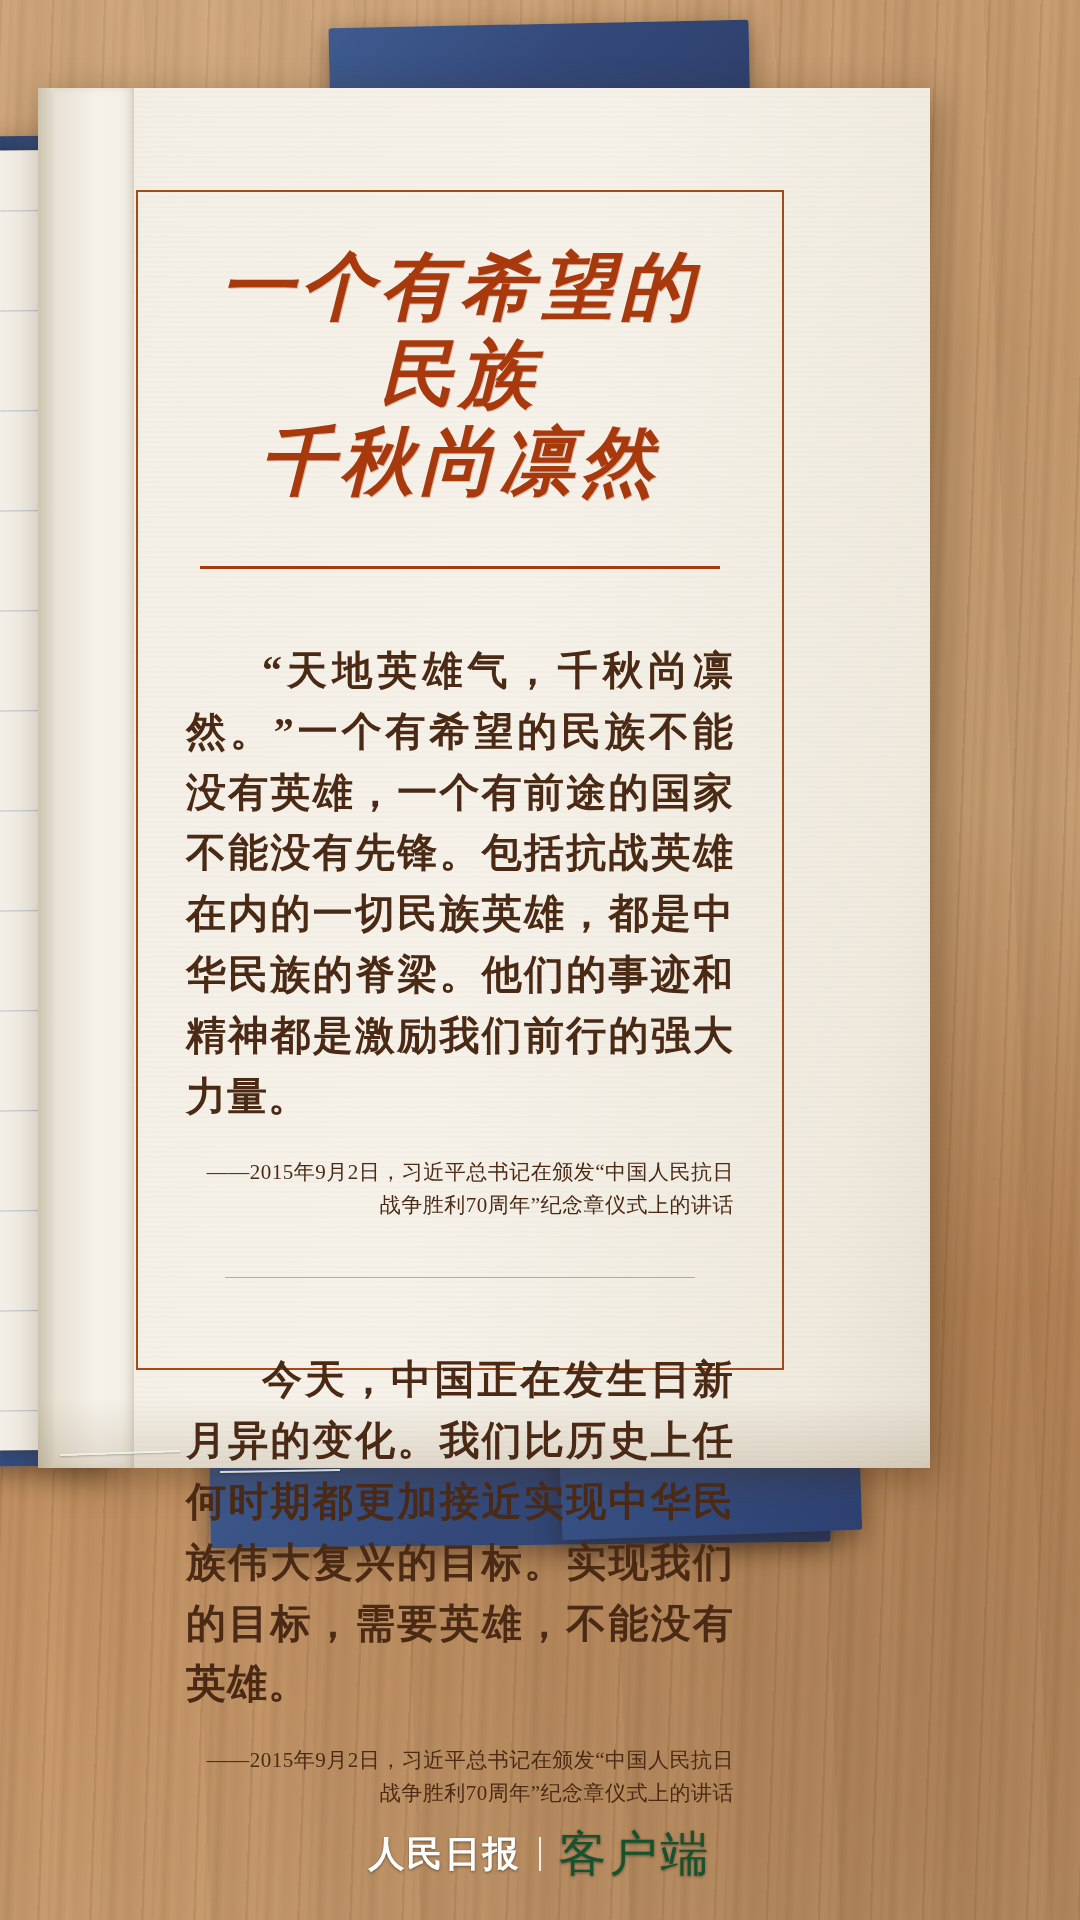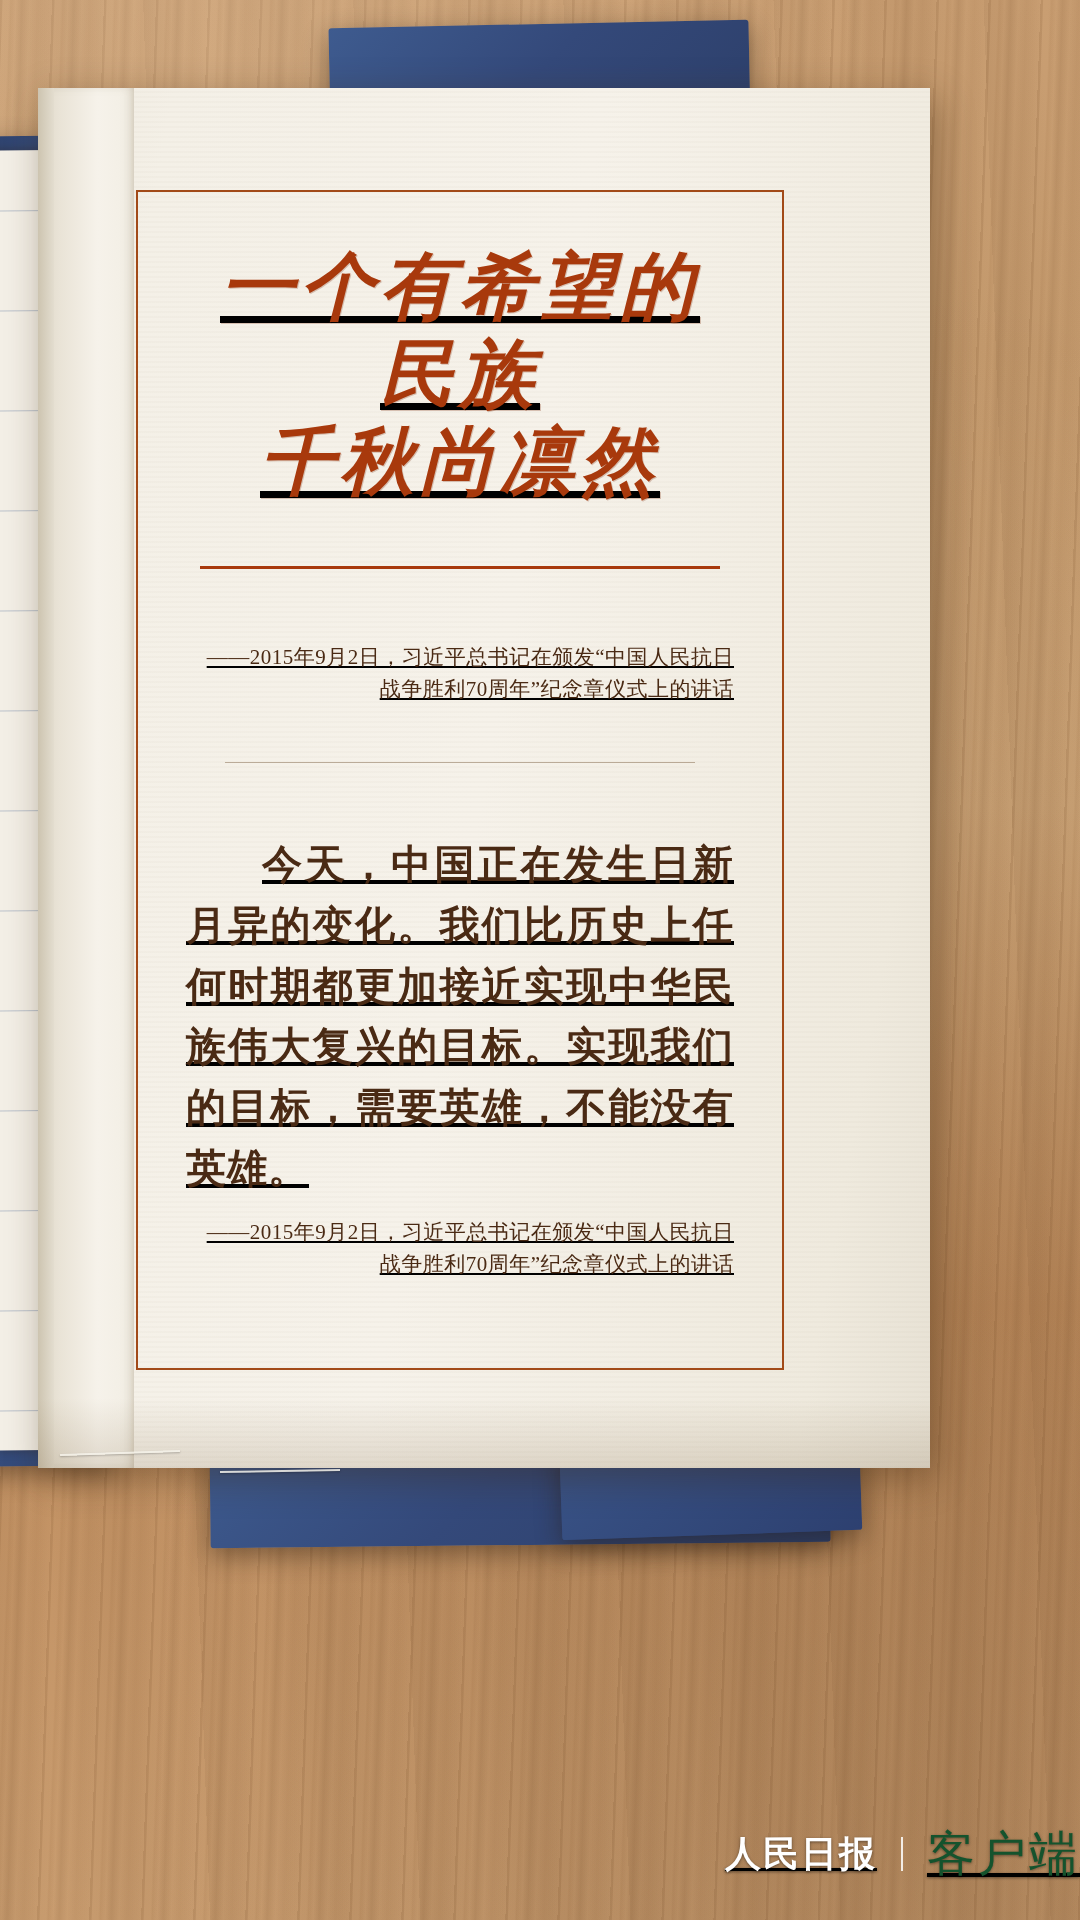--- a/index.html
+++ b/index.html
@@ -173,21 +173,20 @@
   }
 
   .content {
     position: absolute;
     left: 152px;
     top: 190px;
     width: 616px;
     height: 848px;
     box-sizing: border-box;
     padding: 54px 34px 0 34px;
-    text-decoration: underline;
   }
 
   .title {
     color: #a8390c;
     font-family: "Liberation Serif", "DejaVu Serif", serif;
     font-weight: bold;
     font-size: 74px;
     line-height: 1.18;
     text-align: center;
     letter-spacing: 6px;
@@ -209,21 +208,21 @@
     color: #4a2a14;
     font-size: 40px;
     line-height: 1.52;
     letter-spacing: 1px;
     text-indent: 76px;
     text-align: justify;
     font-weight: bold;
   }
 
   .attribution {
-    margin-top: 16px;
+    margin-top: 29px;
     color: #4a2a14;
     font-size: 21px;
     line-height: 1.55;
     text-align: right;
     letter-spacing: 0.5px;
   }
 
   .rule-light {
     margin: 56px auto 0 auto;
     width: 470px;
@@ -232,23 +231,22 @@
   }
 
   
   .footer {
     position: absolute;
     left: 0;
     bottom: 34px;
     width: 100%;
     display: flex;
     align-items: center;
-    justify-content: flex-end;
-    gap: 24px;
-    text-decoration: underline;
+    justify-content: center;
+    gap: 18px;
   }
   .footer .logo {
     color: #ffffff;
     font-size: 36px;
     font-weight: bold;
     letter-spacing: 2px;
     font-family: "Liberation Serif", "DejaVu Serif", serif;
     text-shadow: 0 1px 3px rgba(0,0,0,0.45);
   }
   .footer .divider {
@@ -303,20 +301,21 @@
 <div class="content">
 
   <div class="title">
     <span>一个有希望的民族</span>
     <span class="line2">千秋尚凛然</span>
   </div>
 
   <div class="rule-heavy"></div>
 
   <div class="quote-block">
+    <div class="quote-text">“天地英雄气，千秋尚凛然。”一个有希望的民族不能没有英雄，一个有前途的国家不能没有先锋。包括抗战英雄在内的一切民族英雄，都是中华民族的脊梁。他们的事迹和精神都是激励我们前行的强大力量。</div>
     <div class="attribution">——2015年9月2日，习近平总书记在颁发“中国人民抗日战争胜利70周年”纪念章仪式上的讲话</div>
   </div>
 
   <div class="rule-light"></div>
 
   <div class="quote-block">
     <div class="quote-text">今天，中国正在发生日新月异的变化。我们比历史上任何时期都更加接近实现中华民族伟大复兴的目标。实现我们的目标，需要英雄，不能没有英雄。</div>
     <div class="attribution">——2015年9月2日，习近平总书记在颁发“中国人民抗日战争胜利70周年”纪念章仪式上的讲话</div>
   </div>
 

